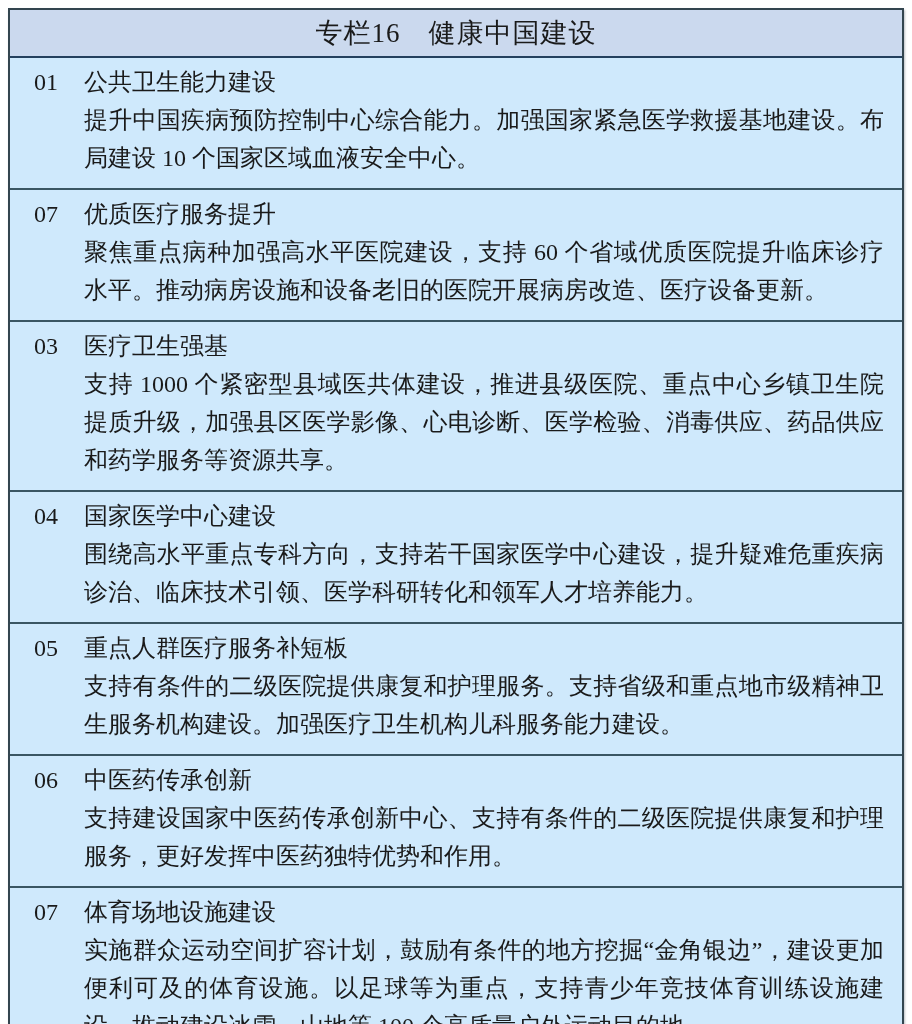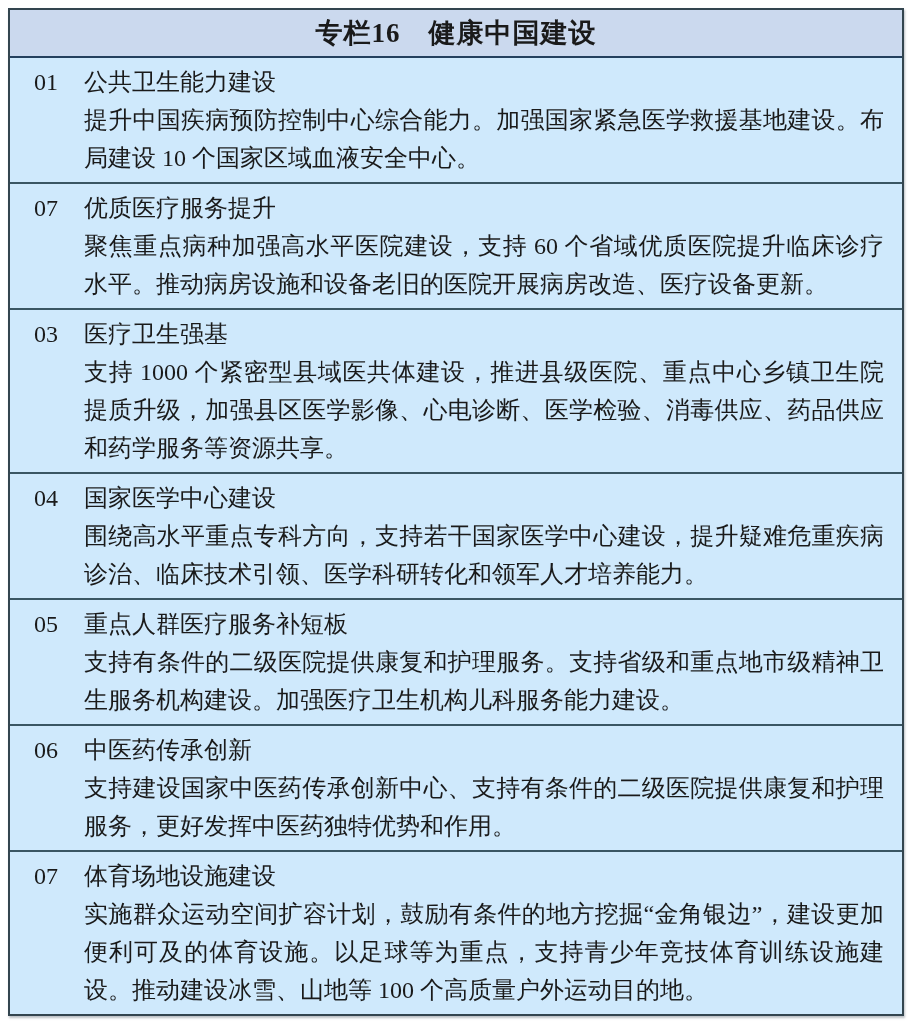--- a/index.html
+++ b/index.html
@@ -21,28 +21,28 @@
     left:8px;top:8px;right:8px;
     border:2px solid var(--border);
     background:var(--body_bg);
     box-shadow:1px 2px 2px rgba(120,130,140,.5);
   }
   .panel-header{
     height:46px;
     background:var(--header_bg);
     border-bottom:2px solid #24405e;
     display:flex;align-items:center;justify-content:center;
-    font-weight:bold;
+    font-weight:normal;
     font-size:27px;
     letter-spacing:1px;
   }
   .section{
     display:grid;
     grid-template-columns:50px 1fr;
-    padding:5px 18px 5px 24px;
+    padding:5px 18px 11px 24px;
     border-bottom:2px solid var(--divider);
     line-height:38px;
     font-size:24px;
   }
   .section:last-child{border-bottom:none;}
   .sec-num{
     font-size:24px;
     text-align:left;
   }
   .sec-title{

